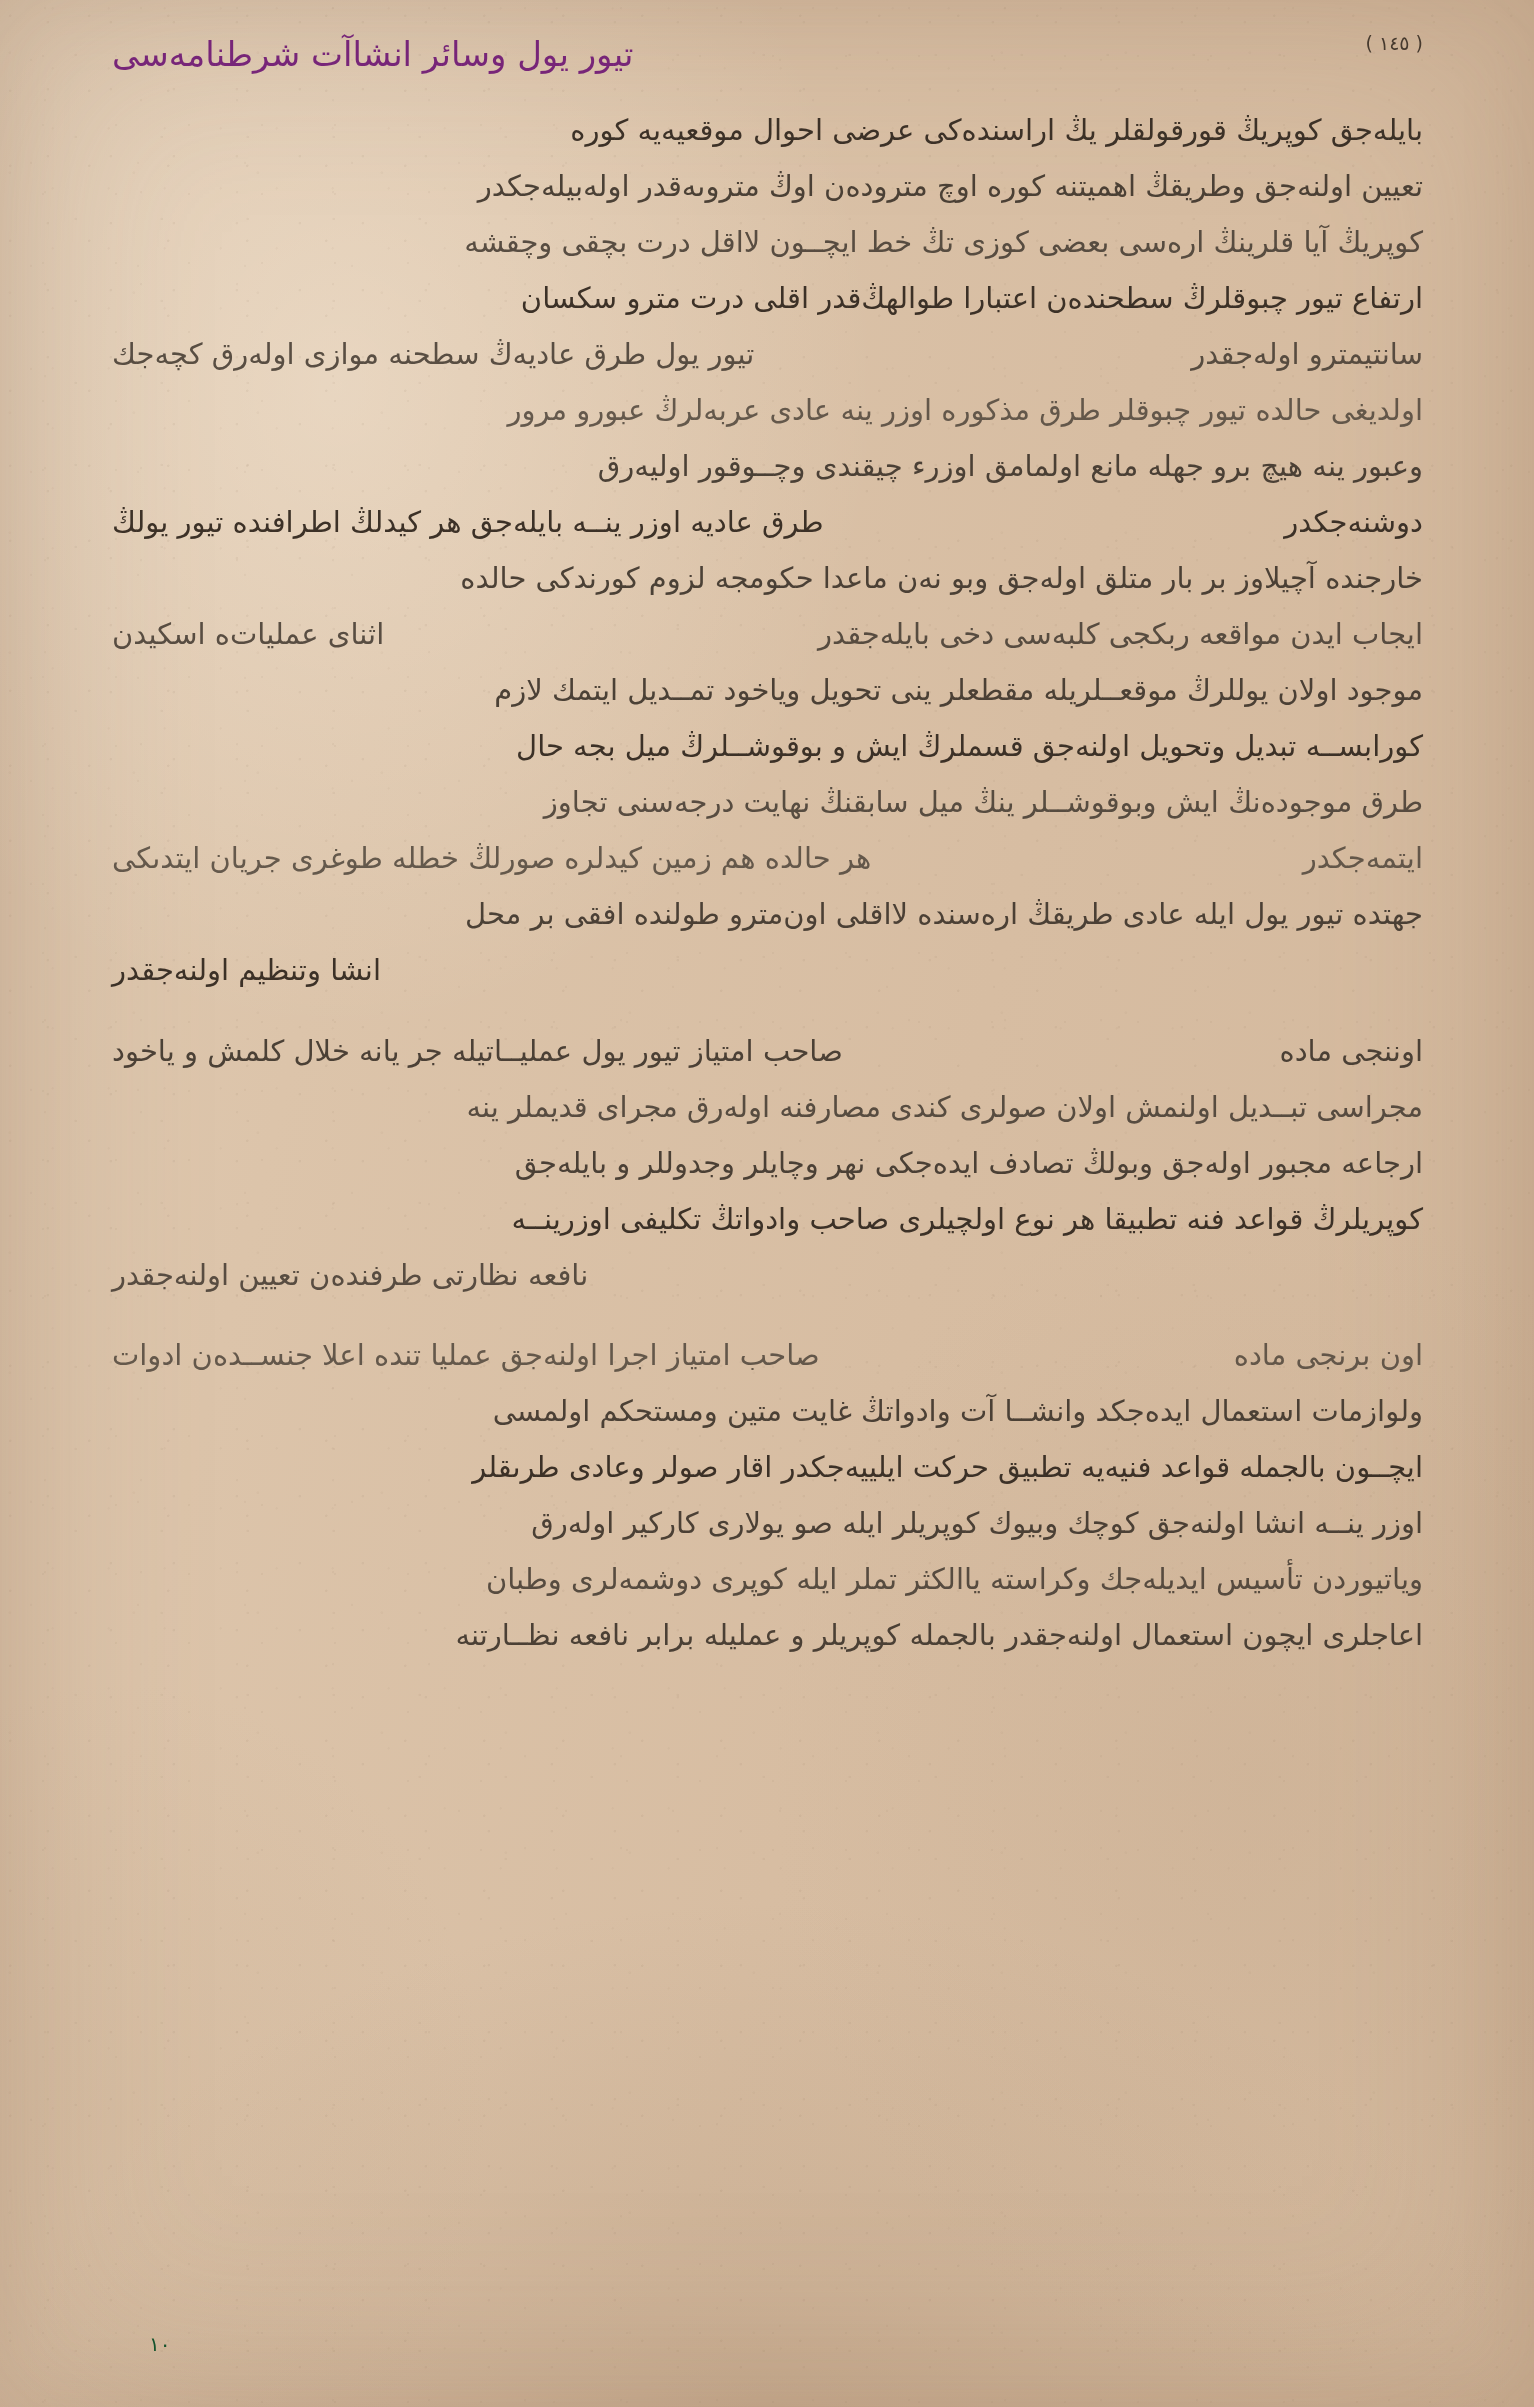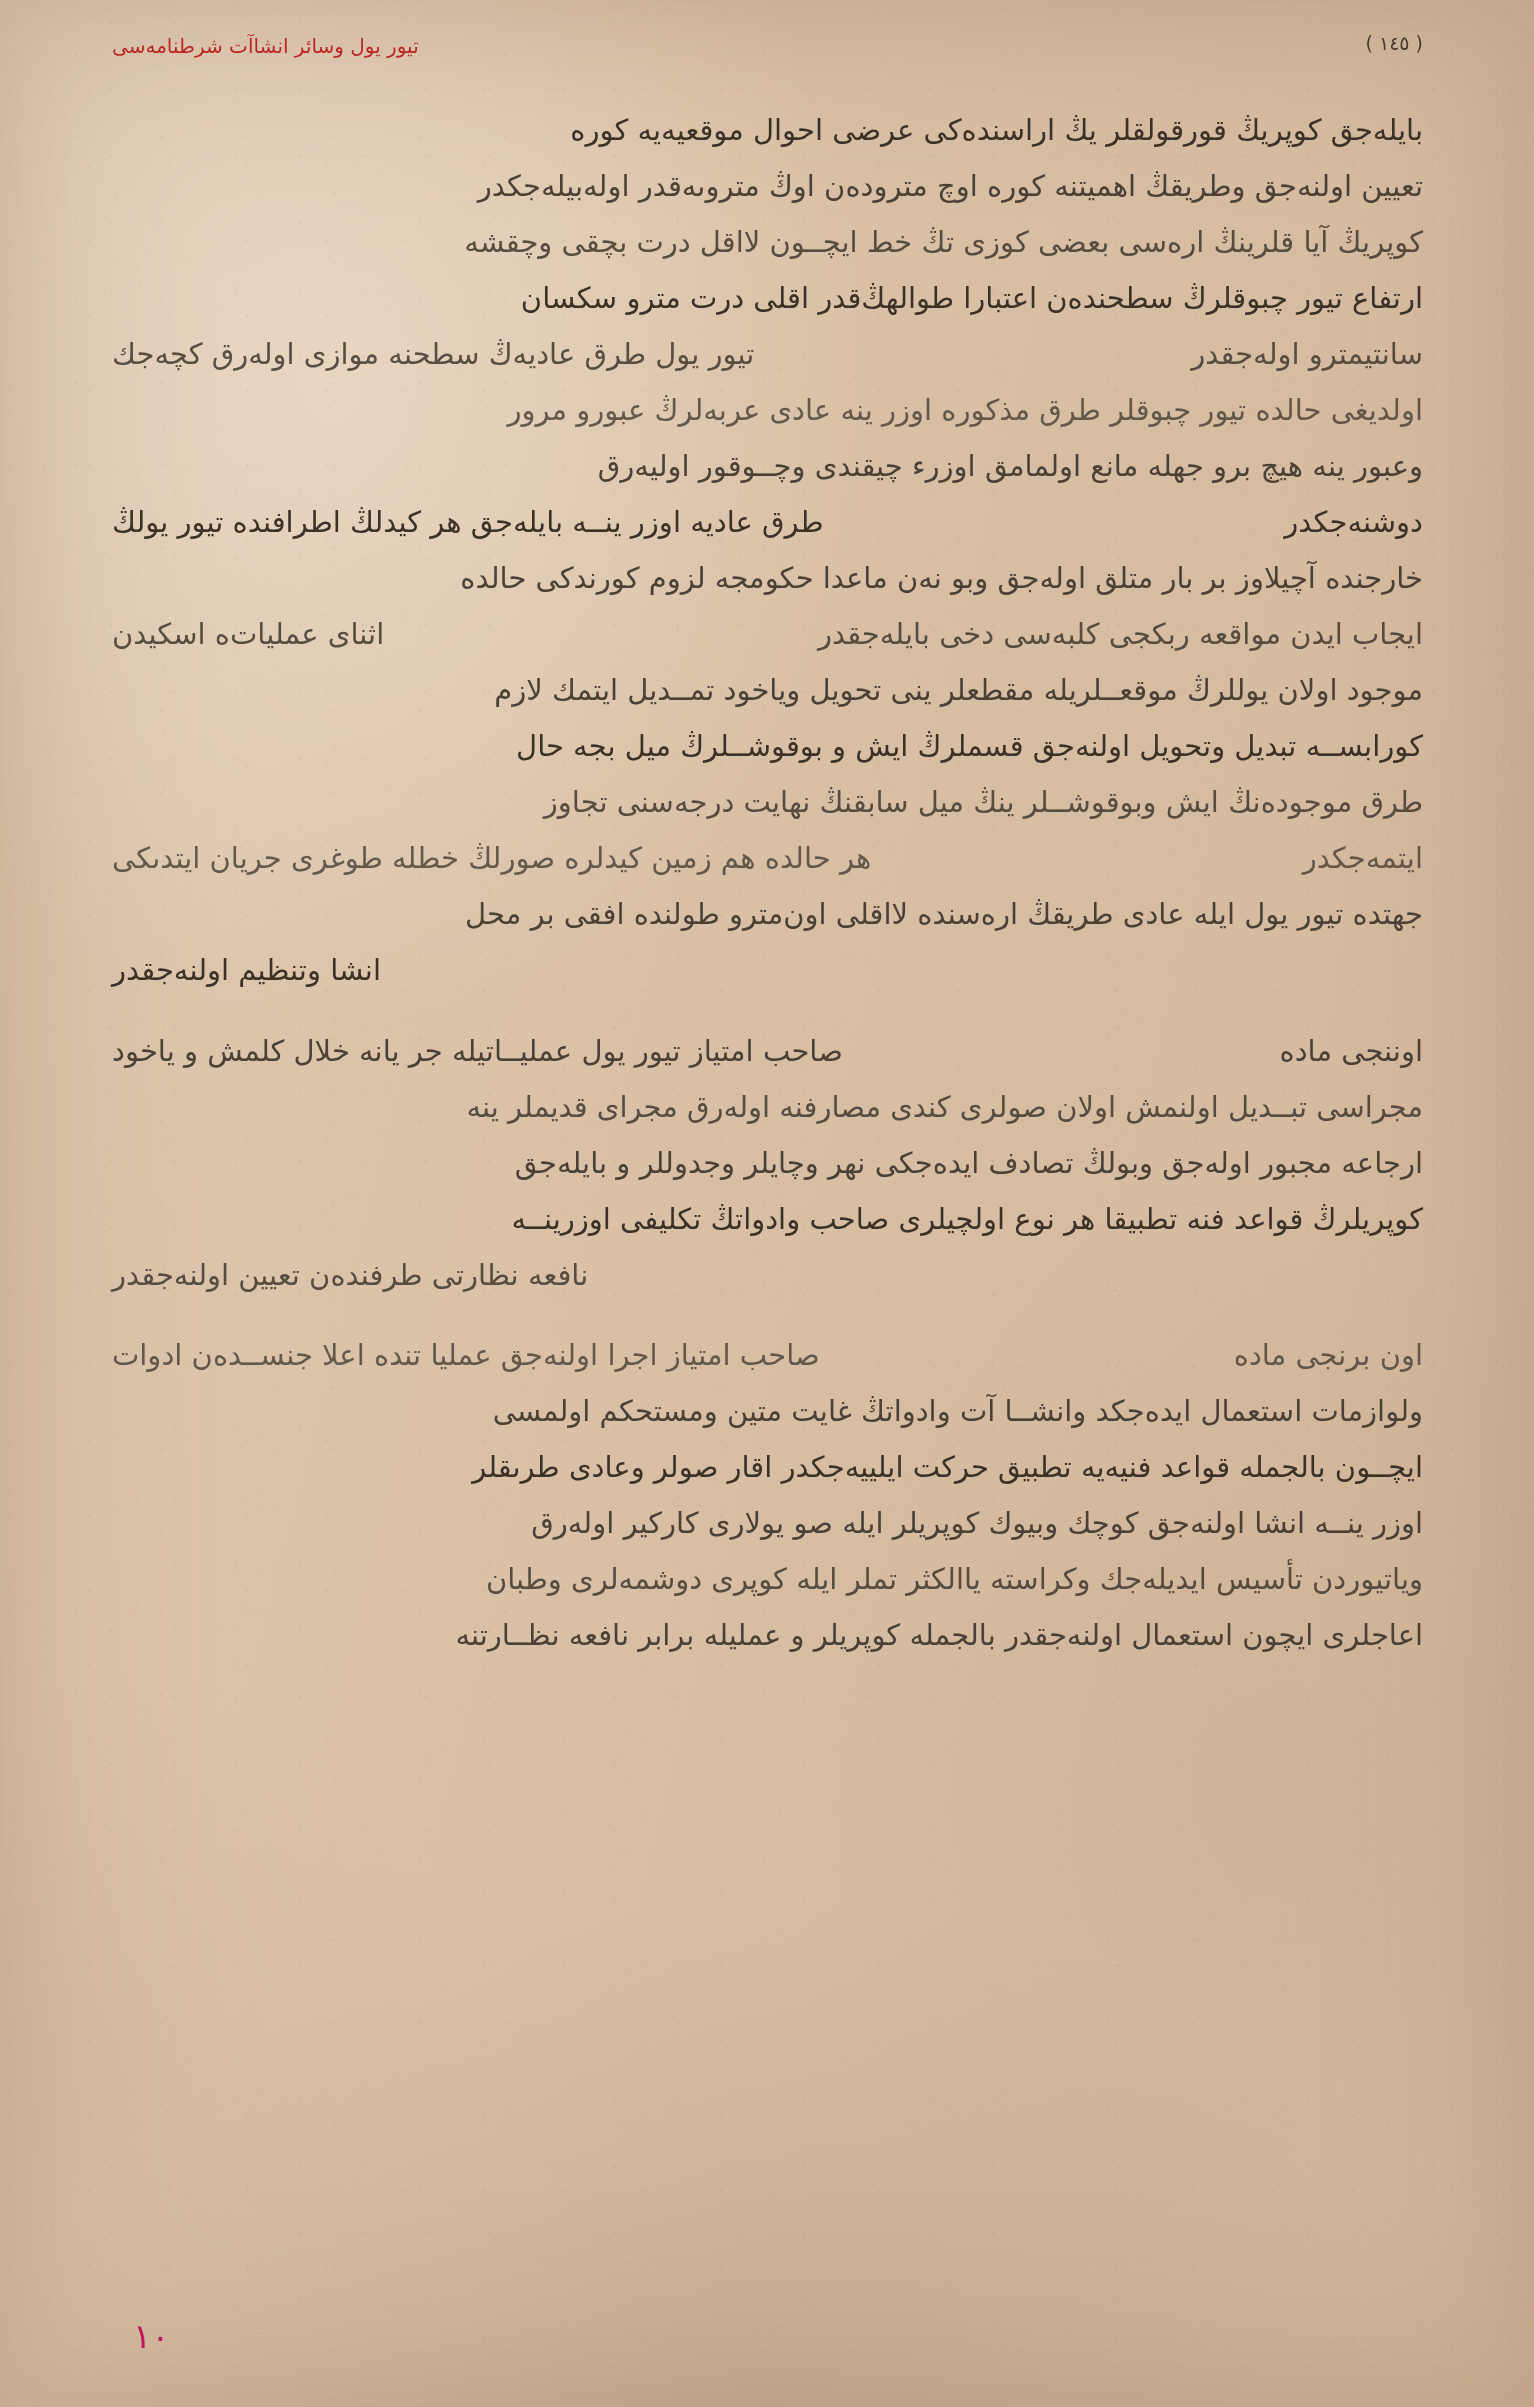--- a/index.html
+++ b/index.html
@@ -50,21 +50,21 @@
     width:1311px;height:2337px;
   }
 
   
   .header{
     position:relative;height:59px;
     display:flex;align-items:flex-start;justify-content:space-between;
     flex-direction:row-reverse;
   }
   .run-title{
-    font-size:20px;color:#b91c1c;
+    font-size:34px;color:#701a75;
     letter-spacing:0.4px;
     margin-right:112px;margin-top:9.5px;
     filter:blur(0.2px);
     opacity:.93;
   }
   .folio{
     font-size:19px;color:#463a2e;
     margin-left:159px;margin-top:7.6px;
     letter-spacing:2.8px;
     filter:blur(0.2px);
@@ -99,22 +99,22 @@
   
   .gap{height:24.6px;}
 
   
   .hgap{display:inline-block;width:74px;}
   
   .mgap{display:inline-block;width:59px;}
 
   
   .sig{
-    position:absolute;left:21px;bottom:5.7px;
-    font-size:34px;color:#be185d;
+    position:absolute;left:37px;bottom:5.7px;
+    font-size:20px;color:#14532d;
     letter-spacing:1.9px;
     filter:blur(0.2px);
   }
 </style>
 </head>
 <body>
 
 <div id="page"></div>
 <div id="grain"></div>
 <div id="vignette"></div>

